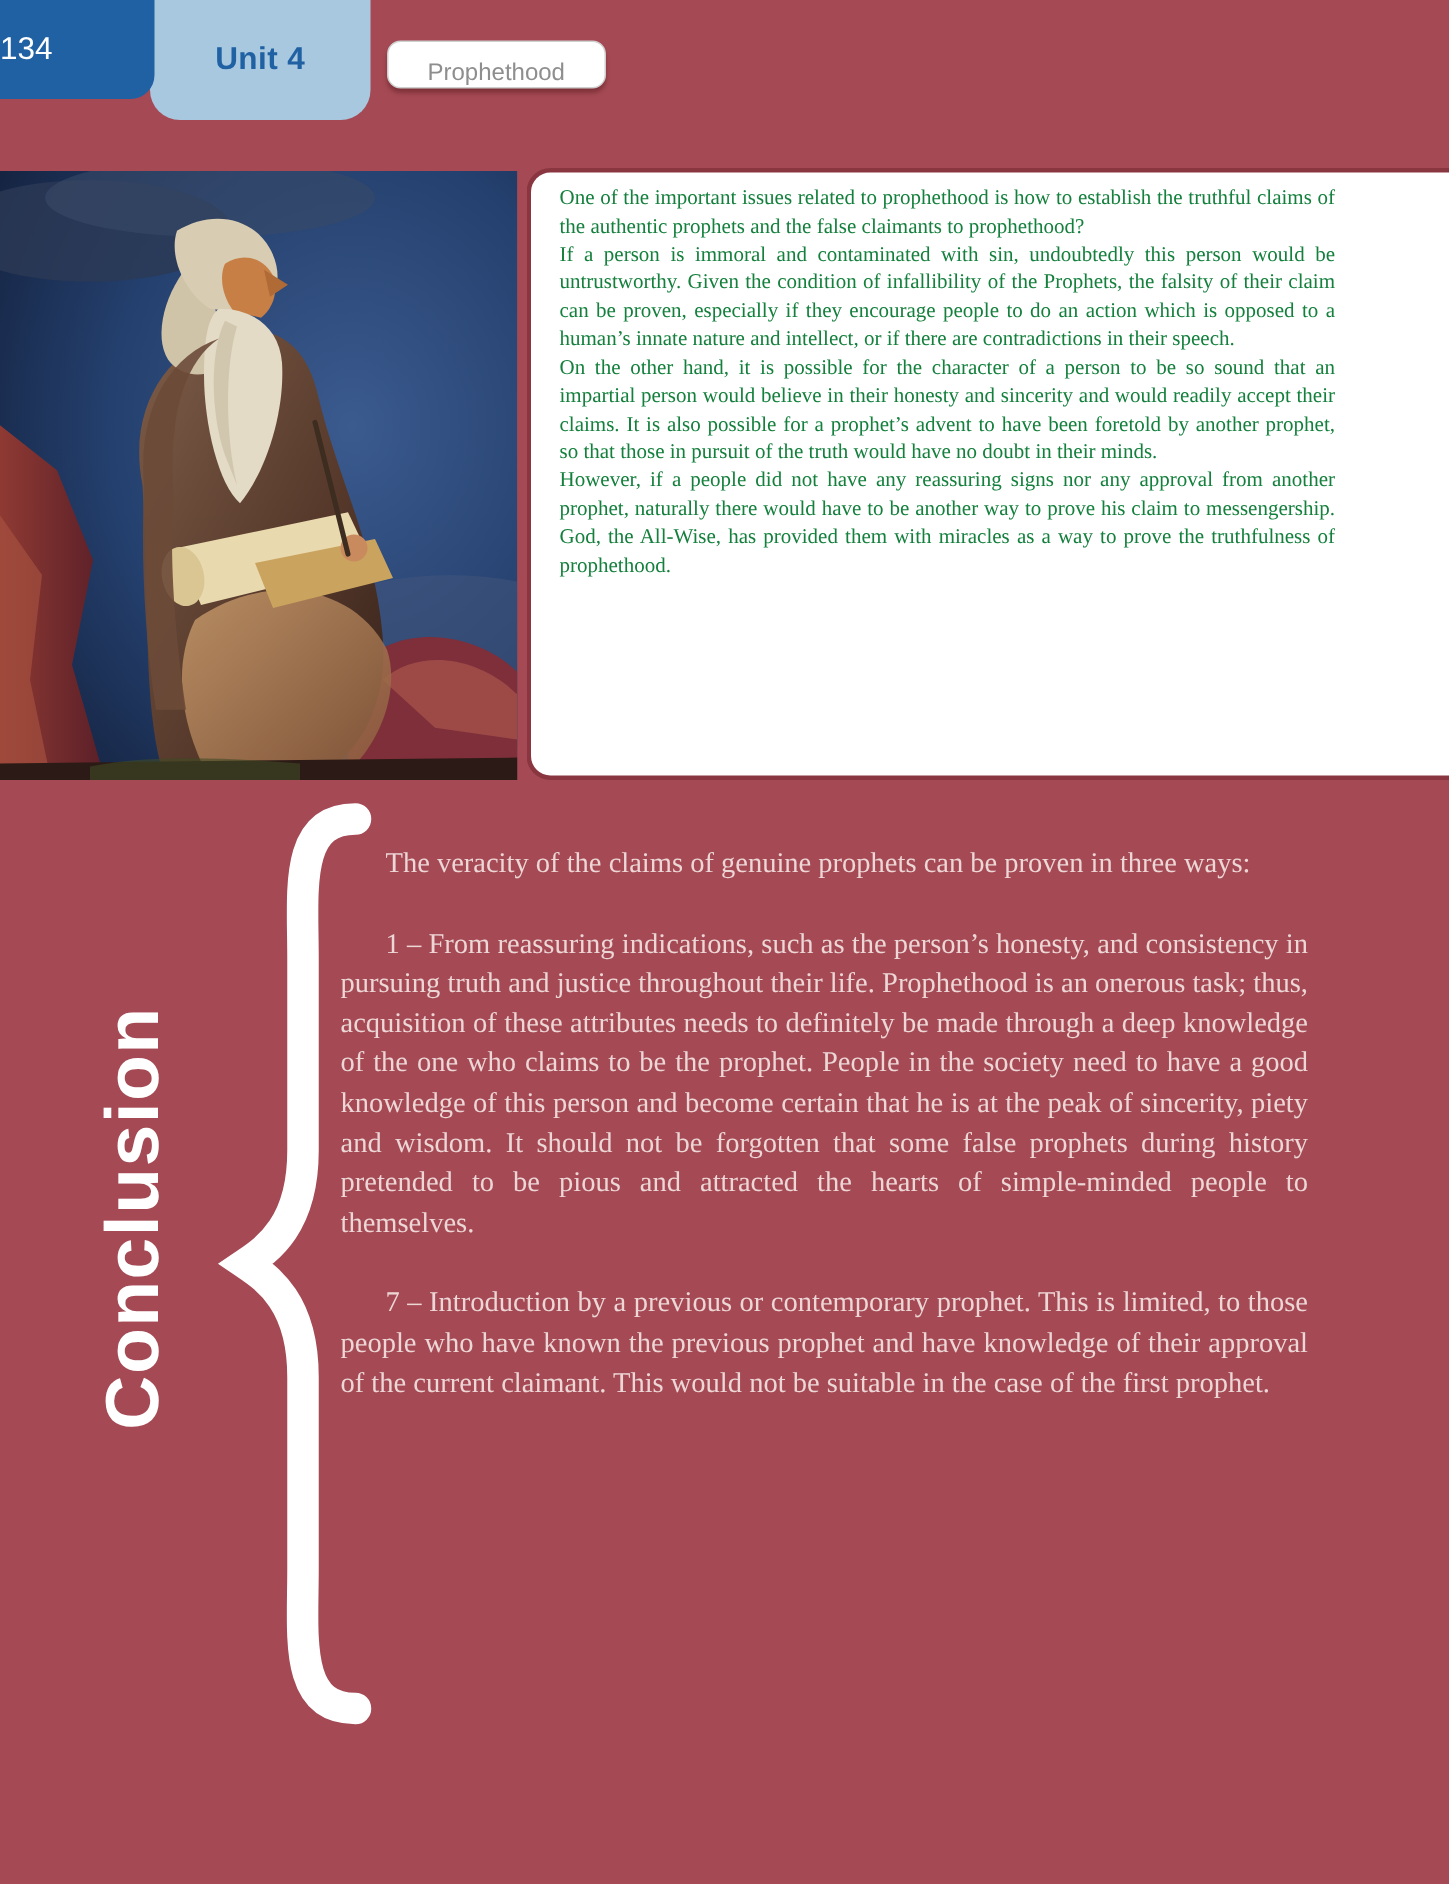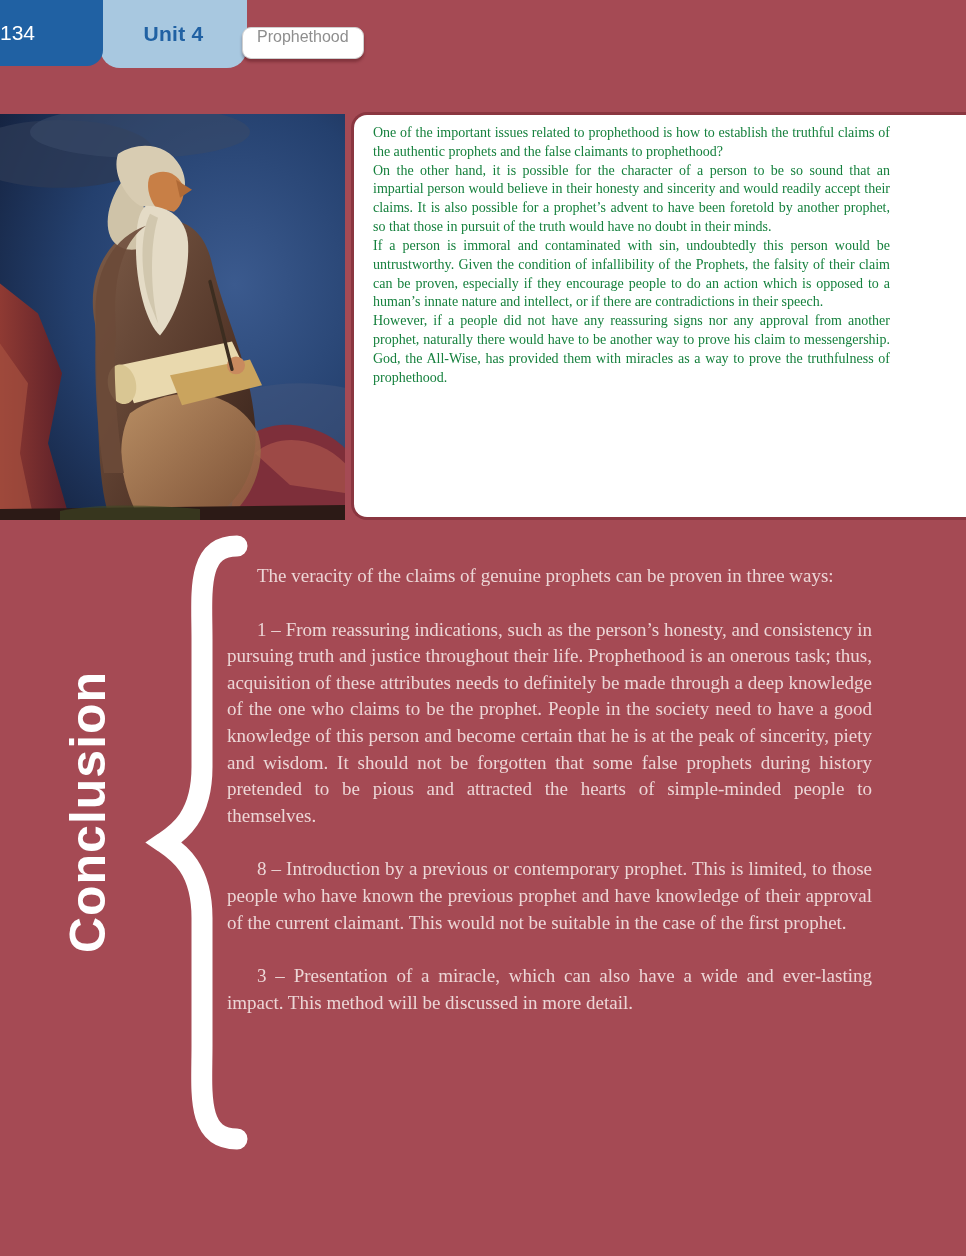--- a/index.html
+++ b/index.html
@@ -6,38 +6,38 @@
   body{
     width:966px;height:1256px;
     background:var(--background,#a54a54);
     font-family:"Liberation Sans",sans-serif;
     position:relative;overflow:hidden;
   }
   .page{position:absolute;inset:0;}
 
   
   .tab-light{
-    position:absolute;left:100px;top:0;width:147px;height:68px;
+    position:absolute;left:100px;top:0;width:147px;height:80px;
     background:var(--light_blue,#a8c8e0);
     border-radius:0 0 20px 20px;
     display:flex;align-items:center;justify-content:center;z-index:1;
   }
   .tab-light span{color:var(--dark_blue,#2061a3);font-size:21px;font-weight:bold;letter-spacing:.3px;}
   .tab-dark{
     position:absolute;left:0;top:0;width:103px;height:66px;
     background:var(--dark_blue,#2061a3);
     border-radius:0 0 16px 0;
     display:flex;align-items:center;justify-content:flex-start;z-index:2;
   }
   .tab-dark span{color:#fff;font-size:21px;}
   .pill{
-    position:absolute;left:242px;top:27px;height:30px;padding:0 14px;
+    position:absolute;left:258px;top:27px;height:30px;padding:0 26px;
     background:#fff;border:1px solid #cfcfcf;border-radius:9px;
     box-shadow:0 3px 3px rgba(60,10,15,.35);
-    display:flex;align-items:flex-start;justify-content:center;z-index:1;
+    display:flex;align-items:flex-end;justify-content:center;z-index:1;
   }
   .pill span{color:#8e8e8e;font-size:16px;}
 
   
   .photo{
     position:absolute;left:0;top:114px;width:345px;height:406px;margin:0;
     overflow:hidden;
   }
   .photo svg{display:block;width:100%;height:100%;}
   .article-box{
@@ -148,31 +148,30 @@
 
       <path d="M96,210 C92,160 112,124 146,112 C120,130 112,170 116,220 C112,260 118,320 124,360 L104,360 C96,310 94,255 96,210 Z" fill="#6b4a38" opacity=".9"></path>
 
       <path d="M0,396 L345,392 L345,407 L0,407 Z" fill="#2c1a16"></path>
       <path d="M60,398 C100,390 150,392 200,396 L200,407 L60,407 Z" fill="#3f4a24" opacity=".6"></path>
     </svg>
   </figure>
 
   <div class="article-box">
     <p>One of the important issues related to prophethood is how to establish the truthful claims of the authentic prophets and the false claimants to prophethood?</p>
+    <p>If a person is immoral and contaminated with sin, undoubtedly this person would be untrustworthy.  Given the condition of infallibility of the Prophets, the falsity of their claim can be proven, especially if they encourage people to do an action which is opposed to a human’s innate nature and intellect, or if there are contradictions in their speech.</p>
     <p>On the other hand, it is possible for the character of a person to be so sound that an impartial person would believe in their honesty and sincerity and would readily accept their claims.  It is also possible for a prophet’s advent to have been foretold by another prophet, so that those in pursuit of the truth would have no doubt in their minds.</p>
-    <p>If a person is immoral and contaminated with sin, undoubtedly this person would be untrustworthy.  Given the condition of infallibility of the Prophets, the falsity of their claim can be proven, especially if they encourage people to do an action which is opposed to a human’s innate nature and intellect, or if there are contradictions in their speech.</p>
     <p>However, if a people did not have any reassuring signs nor any approval from another prophet, naturally there would have to be another way to prove his claim to messengership.  God, the All-Wise, has provided them with miracles as a way to prove the truthfulness of prophethood.</p>
   </div>
 
   <div class="conclusion-label">Conclusion</div>
 
   <svg class="brace" viewBox="0 0 115 615">
     <path d="M 97 11 C 56 11, 62 58, 62 104 L 62 232 C 62 282, 38 298, 24 307.5 C 38 317, 62 333, 62 383 L 62 511 C 62 557, 56 604, 97 604" fill="none" stroke="#ffffff" stroke-width="21" stroke-linecap="round"></path>
   </svg>
 
   <div class="conclusion-text">
     <p>The veracity of the claims of genuine prophets can be proven in three ways:</p>
     <p>1 – From reassuring indications, such as the person’s honesty, and consistency in pursuing truth and justice throughout their life. Prophethood is an onerous task; thus, acquisition of these attributes needs to definitely be made through a deep knowledge of the one who claims to be the prophet. People in the society need to have a good knowledge of this person and become certain that he is at the peak of sincerity, piety and wisdom. It should not be forgotten that some false prophets during history pretended to be pious and attracted the hearts of simple-minded people to themselves.</p>
-    <p>8 – Introduction by a previous or contemporary prophet.  This is limited, to those people who have known the previous prophet and have knowledge of their approval of the current claimant.  This would not be suitable in the case of the first prophet.</p>
-    <p>3 – Presentation of a miracle, which can also have a wide and ever-lasting impact.  This method will be discussed in more detail.</p>
+    <p>7 – Introduction by a previous or contemporary prophet.  This is limited, to those people who have known the previous prophet and have knowledge of their approval of the current claimant.  This would not be suitable in the case of the first prophet.</p>
   </div>
 
 </div>
 
 </body></html>

